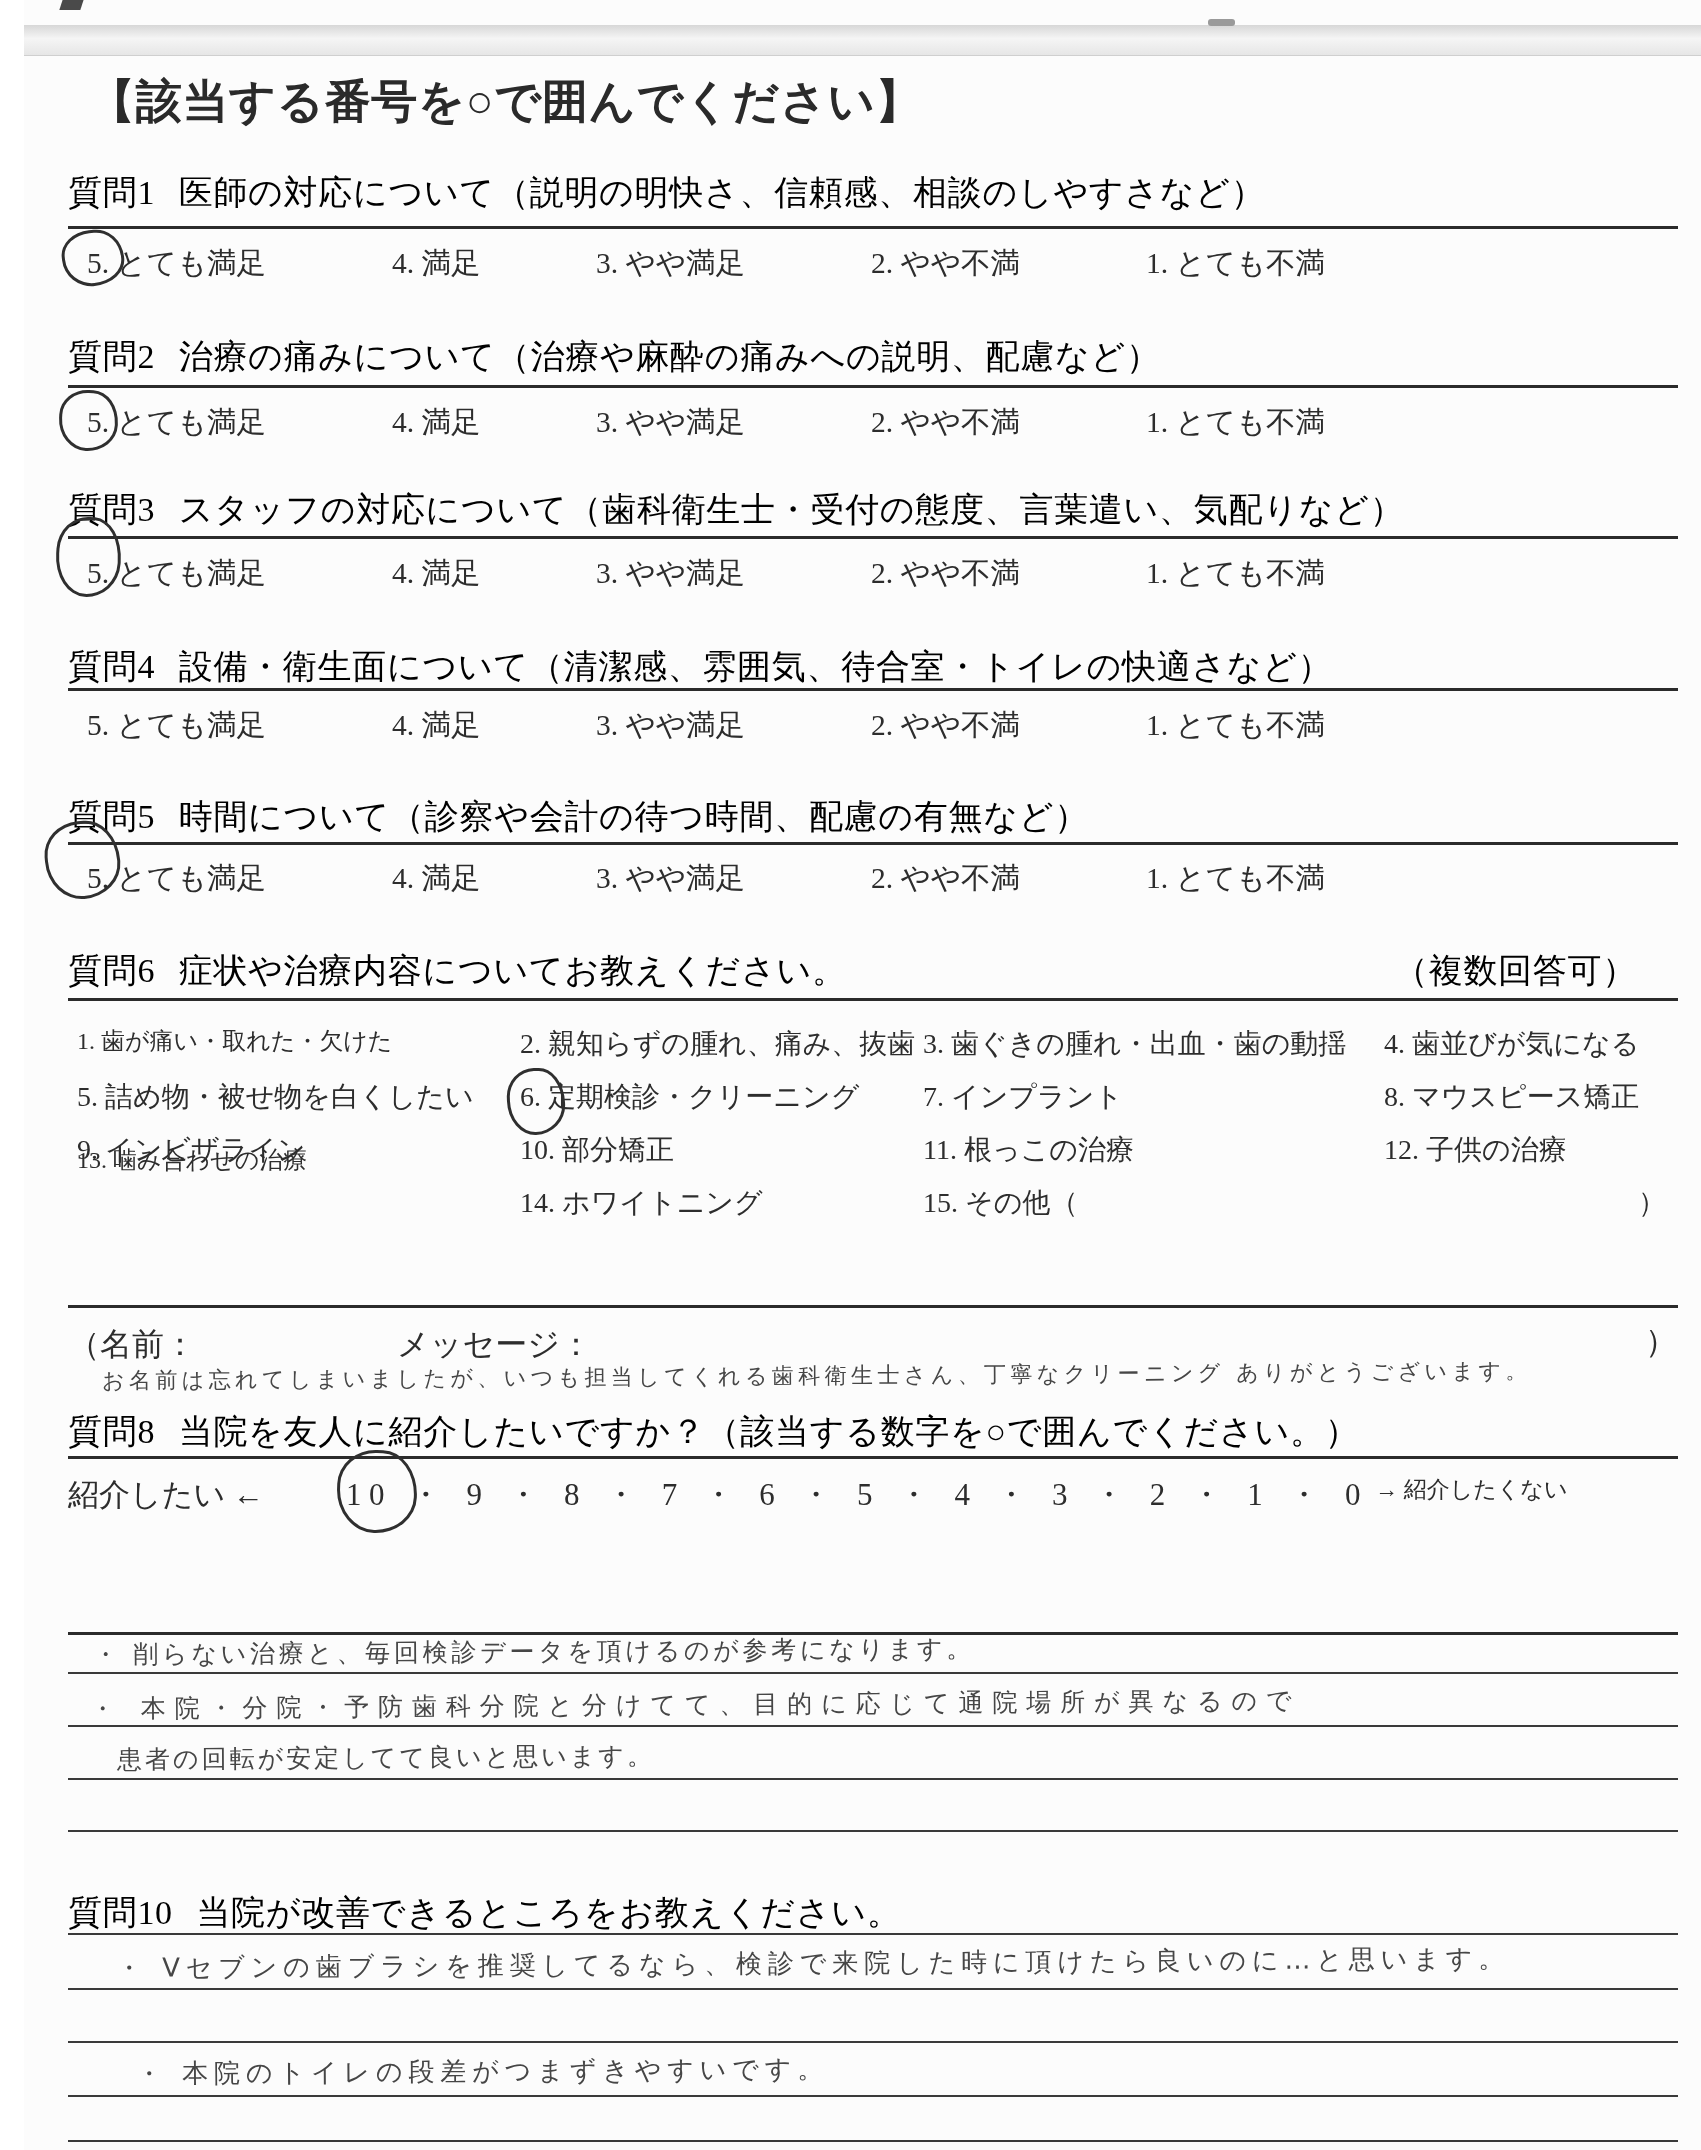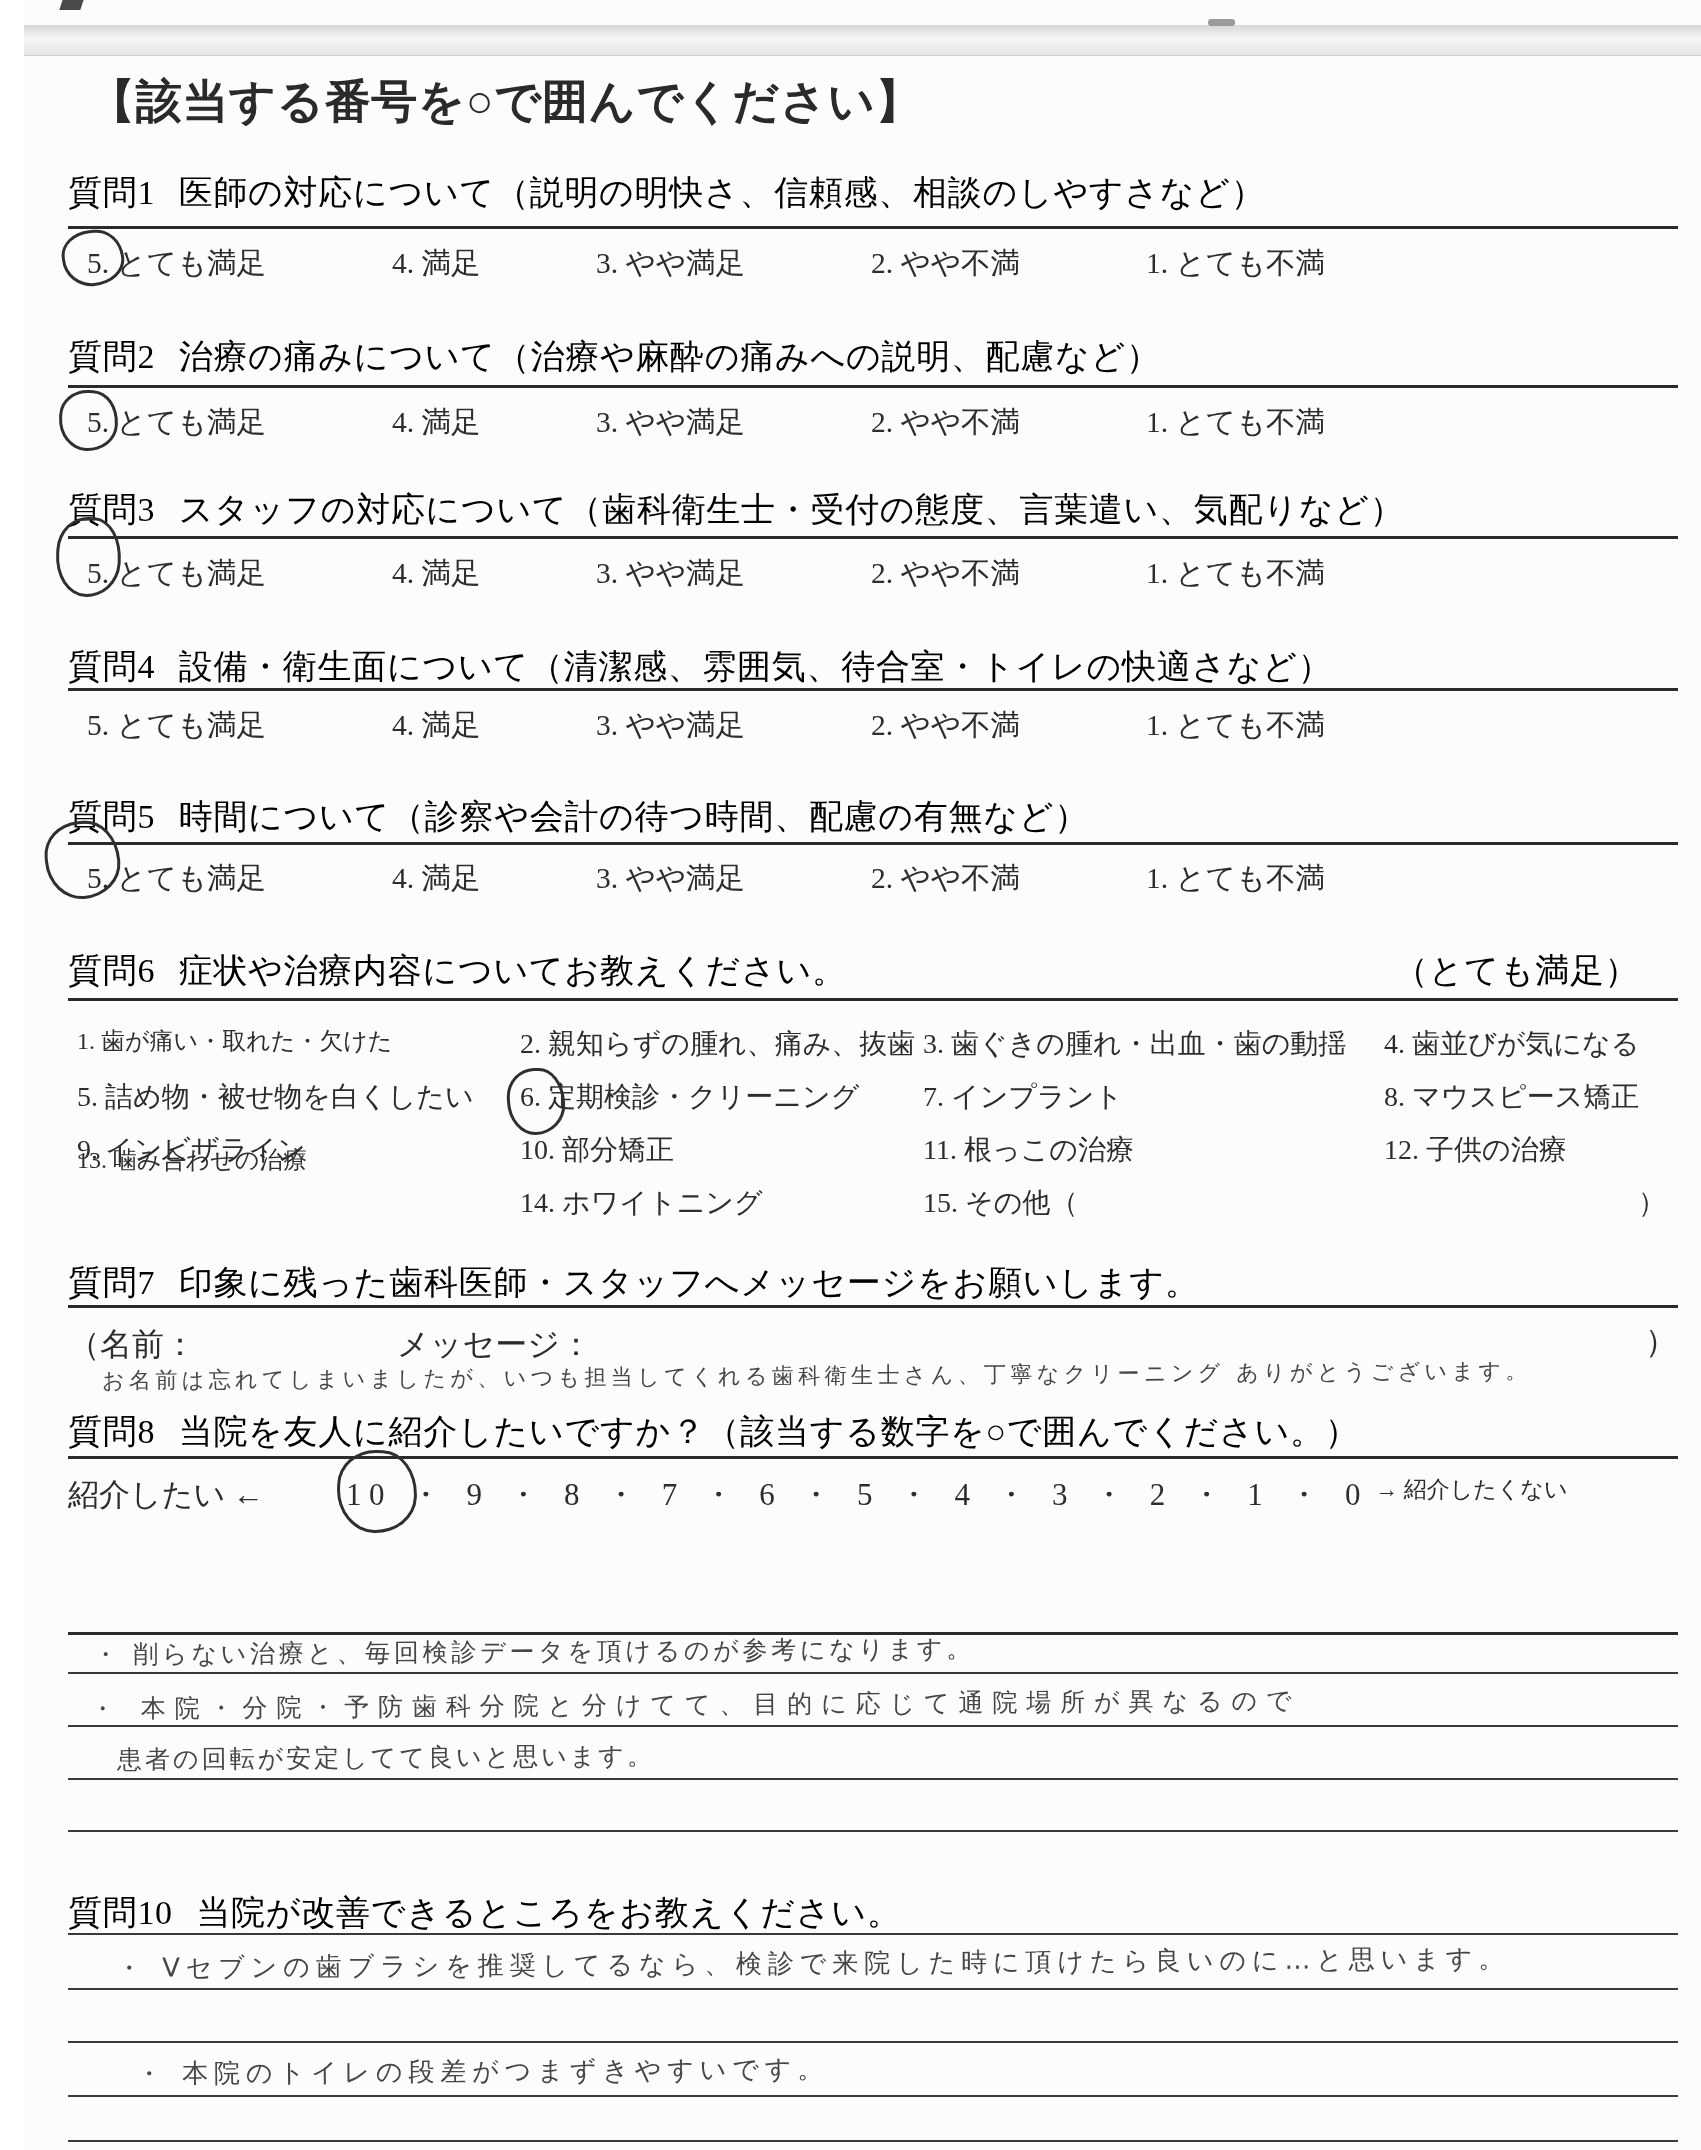--- a/index.html
+++ b/index.html
@@ -96,21 +96,21 @@
   <span class="opt" style="left:63px;top:859px">5. とても満足</span>
   <span class="opt" style="left:368px;top:859px">4. 満足</span>
   <span class="opt" style="left:572px;top:859px">3. やや満足</span>
   <span class="opt" style="left:847px;top:859px">2. やや不満</span>
   <span class="opt" style="left:1122px;top:859px">1. とても不満</span>
   <div class="circle" style="left:20.7px;top:821px;width:69px;height:72px;transform:rotate(-5deg)"></div>
 
   <div class="qhead" style="top:948px">
     <span class="qlabel">質問6</span><span>症状や治療内容についてお教えください。</span>
   </div>
-  <span class="qhead" style="left:1370px;top:948px">（とても満足）</span>
+  <span class="qhead" style="left:1370px;top:948px">（複数回答可）</span>
   <div class="rule" style="top:998px"></div>
 
   <span class="opt" style="left:53px;top:1025px;font-size:24px">1. 歯が痛い・取れた・欠けた</span>
   <span class="opt" style="left:496px;top:1025px;font-size:28px">2. 親知らずの腫れ、痛み、抜歯</span>
   <span class="opt" style="left:899px;top:1025px;font-size:28px">3. 歯ぐきの腫れ・出血・歯の動揺</span>
   <span class="opt" style="left:1360px;top:1025px;font-size:28px">4. 歯並びが気になる</span>
 
   <span class="opt" style="left:53px;top:1078px;font-size:28px">5. 詰め物・被せ物を白くしたい</span>
   <span class="opt" style="left:496px;top:1078px;font-size:28px">6. 定期検診・クリーニング</span>
   <span class="opt" style="left:899px;top:1078px;font-size:28px">7. インプラント</span>
@@ -121,23 +121,20 @@
   <span class="opt" style="left:496px;top:1131px;font-size:28px">10. 部分矯正</span>
   <span class="opt" style="left:1360px;top:1131px;font-size:28px">12. 子供の治療</span>
 
   <span class="opt" style="left:53px;top:1144px;font-size:24px">13. 噛み合わせの治療</span>
   <span class="opt" style="left:496px;top:1184px;font-size:28px">14. ホワイトニング</span>
   <span class="opt" style="left:899px;top:1184px;font-size:28px">15. その他（</span>
   <span class="opt" style="left:1614px;top:1184px;font-size:28px">）</span>
 
   <div class="circle" style="left:483px;top:1068px;width:52px;height:61px;transform:rotate(-2deg)"></div>
 
-  <div class="qhead" style="top:1260px">
-    <span class="qlabel">質問7</span><span>印象に残った歯科医師・スタッフへメッセージをお願いします。</span>
-  </div>
   <div class="rule" style="top:1305px"></div>
   <span class="formrow" style="left:44px;top:1323px">（名前：</span>
   <span class="formrow" style="left:373px;top:1323px">メッセージ：</span>
   <span class="formrow" style="left:1621px;top:1320px">）</span>
   <div class="hand" style="left:78px;top:1361px;font-size:22px;letter-spacing:4.4px">お名前は忘れてしまいましたが、いつも担当してくれる歯科衛生士さん、丁寧なクリーニング ありがとうございます。</div>
 
   <div class="qhead" style="top:1409px">
     <span class="qlabel">質問8</span><span>当院を友人に紹介したいですか？（該当する数字を○で囲んでください。）</span>
   </div>
   <div class="rule" style="top:1456px"></div>

